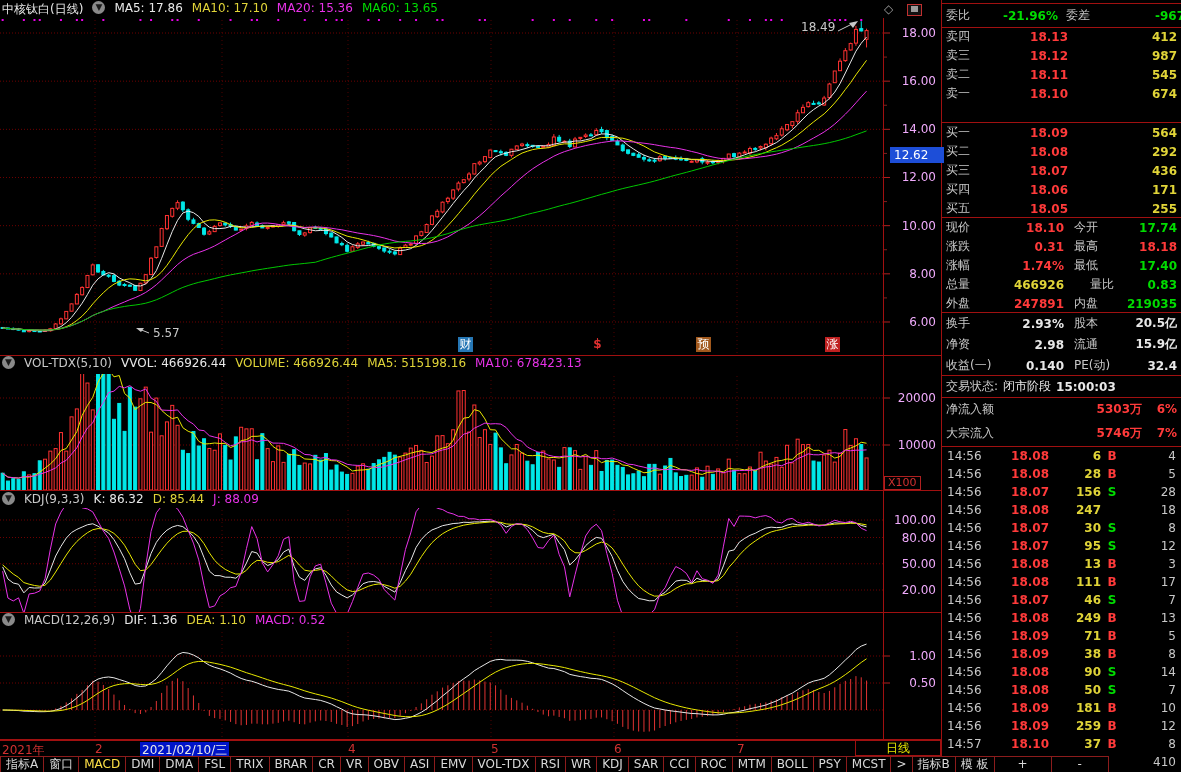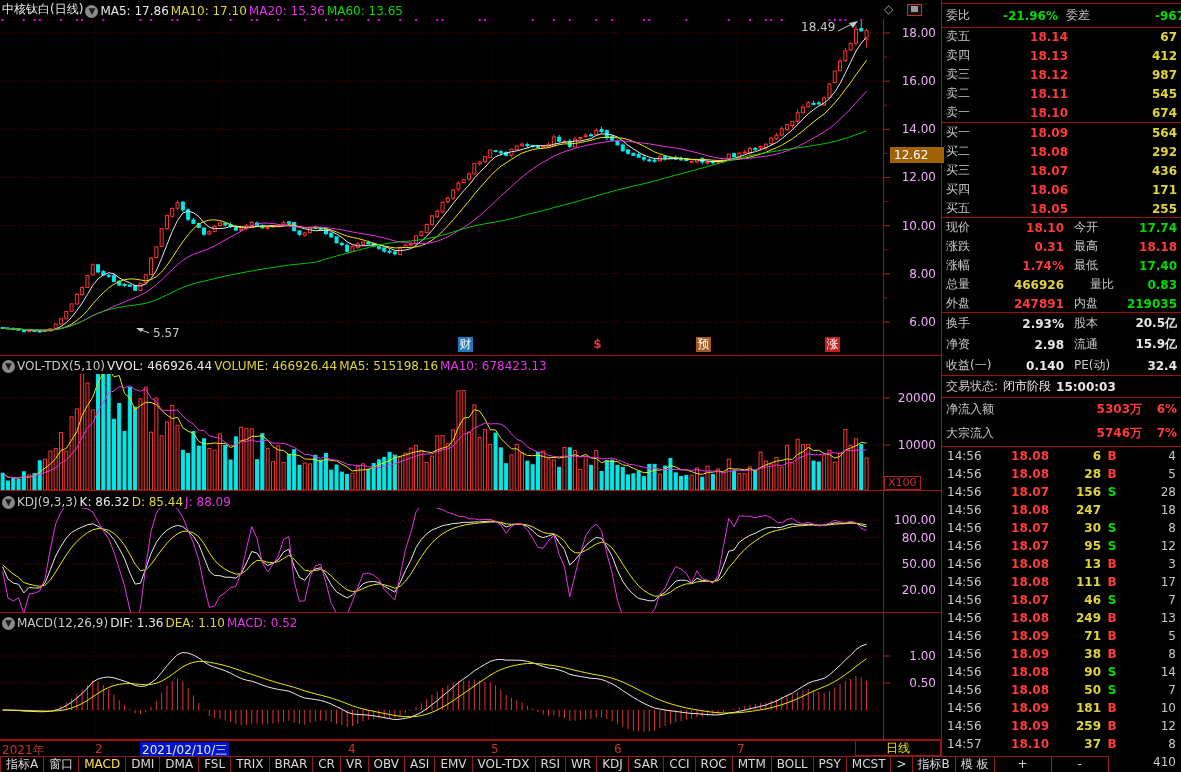--- a/index.html
+++ b/index.html
@@ -2,24 +2,24 @@
 <html><head>
 <meta charset="utf-8">
 <style>
   html,body{margin:0;padding:0;background:#000;}
   #app{position:relative;width:1181px;height:772px;background:#000;overflow:hidden;
        font-family:"DejaVu Sans","Liberation Sans",sans-serif;font-size:12px;color:#d8d8d8;}
   .bold{font-weight:bold}
   .c-white{color:#e8e8e8}.c-gray{color:#c8c8c8}.c-red{color:#ff3a3a}.c-green{color:#00dc00}
   .c-yellow{color:#e0d438}.c-magenta{color:#e832e8}.c-purple{color:#d050f0}
   #chart-svg{position:absolute;left:0;top:0}
-  .pane-header{position:absolute;left:2px;height:17px;display:flex;align-items:flex-end;gap:2px;white-space:nowrap;z-index:3}
+  .pane-header{position:absolute;left:2px;height:17px;display:flex;align-items:flex-start;gap:9px;white-space:nowrap;z-index:3}
   .chev{width:13px;height:13px;border-radius:50%;background:#8a8a8a;color:#1a1a1a;font-size:9px;line-height:13px;text-align:center;display:inline-block}
   .ax{position:absolute;left:883px;width:53px;text-align:right;color:#f0abfc;font-size:12px;z-index:2}
-  #price-tag{position:absolute;left:890px;top:147px;width:50px;height:16px;background:#a16207;color:#fff;line-height:16px;padding-left:4px;z-index:3}
+  #price-tag{position:absolute;left:890px;top:147px;width:50px;height:16px;background:#1d4ed8;color:#fff;line-height:16px;padding-left:4px;z-index:3}
   #x100-box{position:absolute;left:884px;top:476px;border:1px solid #b02020;color:#d03030;font-size:11px;line-height:12px;padding:0 3px;z-index:3}
   #ann-high{position:absolute;left:801px;top:20px;color:#c8c8c8;z-index:3}
   #ann-low{position:absolute;left:153px;top:326px;color:#c8c8c8;z-index:3}
   #icon-diamond{position:absolute;left:884px;top:2px;color:#9a9a9a;font-size:12px;z-index:3}
   #icon-window{position:absolute;left:907px;top:4px;width:13px;height:10px;border:1px solid #c03030;background:#111;z-index:3}
   #icon-window i{display:block;width:7px;height:6px;margin:1px auto;background:#9a9a9a}
   .wm{position:absolute;top:337px;width:15px;height:15px;font-size:12px;line-height:15px;text-align:center;z-index:3}
   #date-row{position:absolute;left:0;top:740px;width:941px;height:16px;border-top:1px solid #a01010;color:#d03030}
   .d-lab{position:absolute;top:1px;white-space:nowrap}
   .d-hl{background:#0014c8;color:#e8e8e8;padding:0 2px}
@@ -942,25 +942,20 @@
 
   <div id="panel">
     <div class="sec" id="weibi-row">
       <span class="c-gray">委比</span>
       <span class="c-green bold ta-r">-21.96%</span>
       <span class="c-gray" style="padding-left:8px">委差</span>
       <span class="c-green bold ta-r">-967</span>
     </div>
     <div class="sec" id="asks">
         <div class="ob-row">
-          <span class="c-gray">卖五</span>
-          <span class="c-red bold ta-r">18.14</span>
-          <span class="c-yellow bold ta-r">67</span>
-        </div>
-        <div class="ob-row">
           <span class="c-gray">卖四</span>
           <span class="c-red bold ta-r">18.13</span>
           <span class="c-yellow bold ta-r">412</span>
         </div>
         <div class="ob-row">
           <span class="c-gray">卖三</span>
           <span class="c-red bold ta-r">18.12</span>
           <span class="c-yellow bold ta-r">987</span>
         </div>
         <div class="ob-row">

